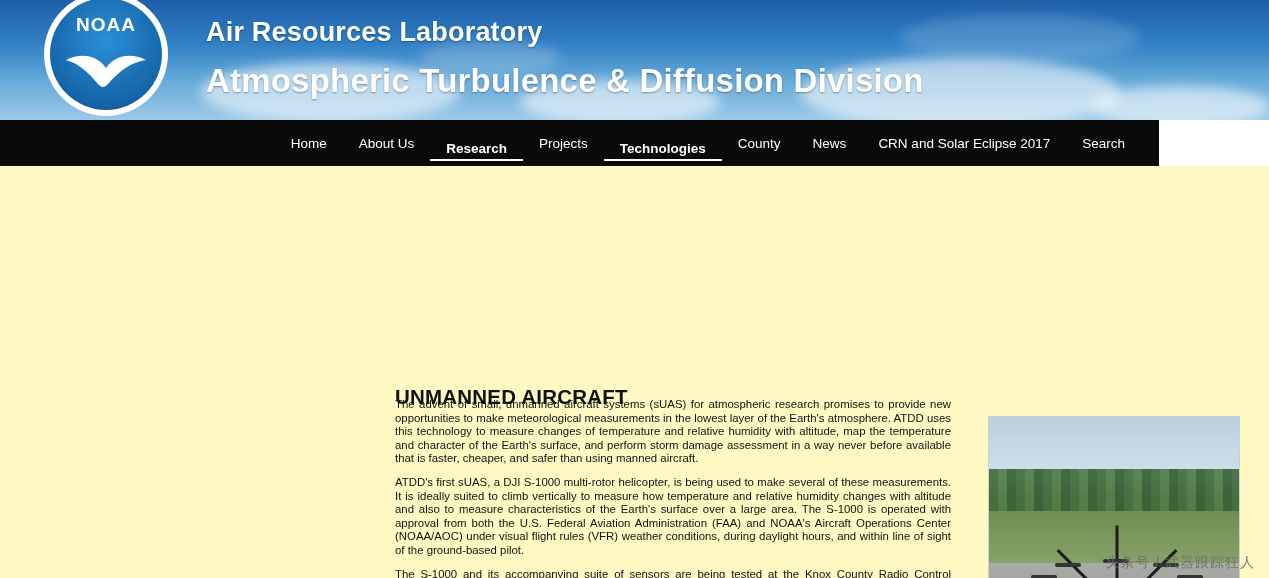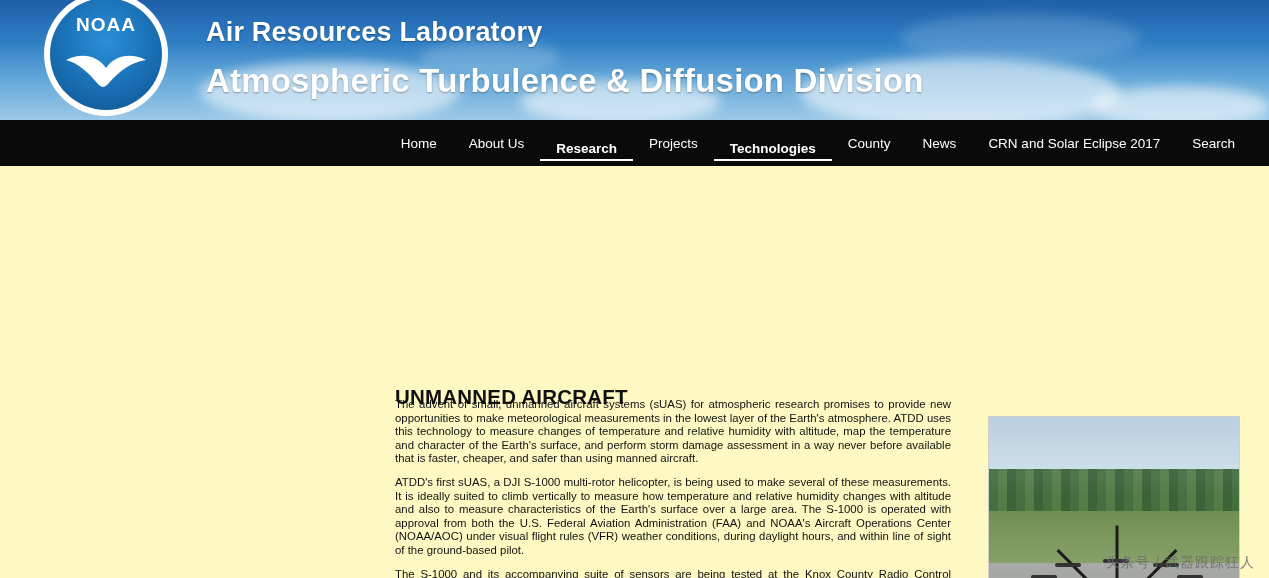--- a/index.html
+++ b/index.html
@@ -88,21 +88,21 @@
     font-size: 33px;
     font-weight: bold;
     letter-spacing: .2px;
     line-height: 46px;
     margin-top: 6px;
     text-shadow: 0 1px 2px rgba(0,0,0,.35);
   }
 
   
   .navbar {
-    width: 1269px;
+    width: 1159px;
     height: 46px;
     background: #0a0a0a;
     display: flex;
     align-items: center;
     justify-content: flex-end;
     padding-right: 18px;
     text-align: center;
   }
   .nav-item {
     color: #ffffff;

